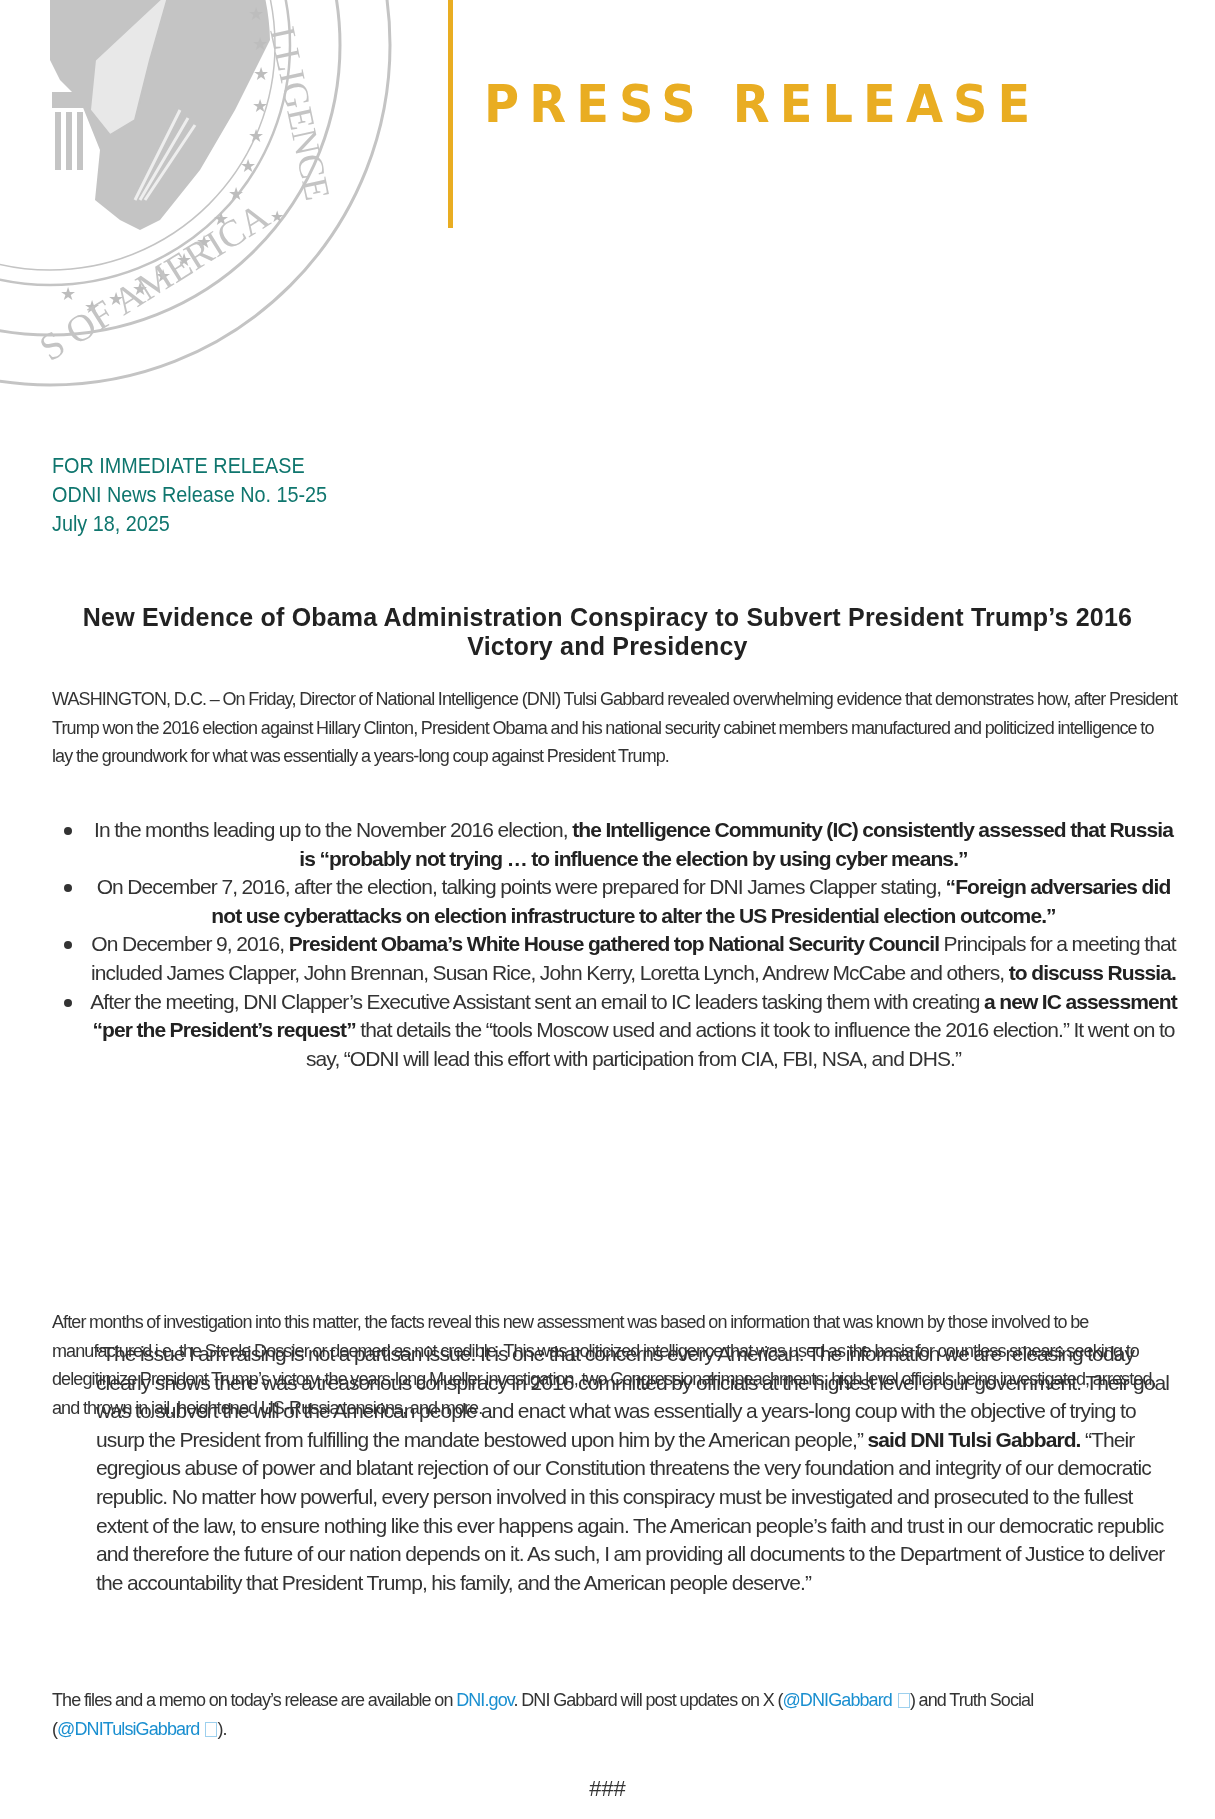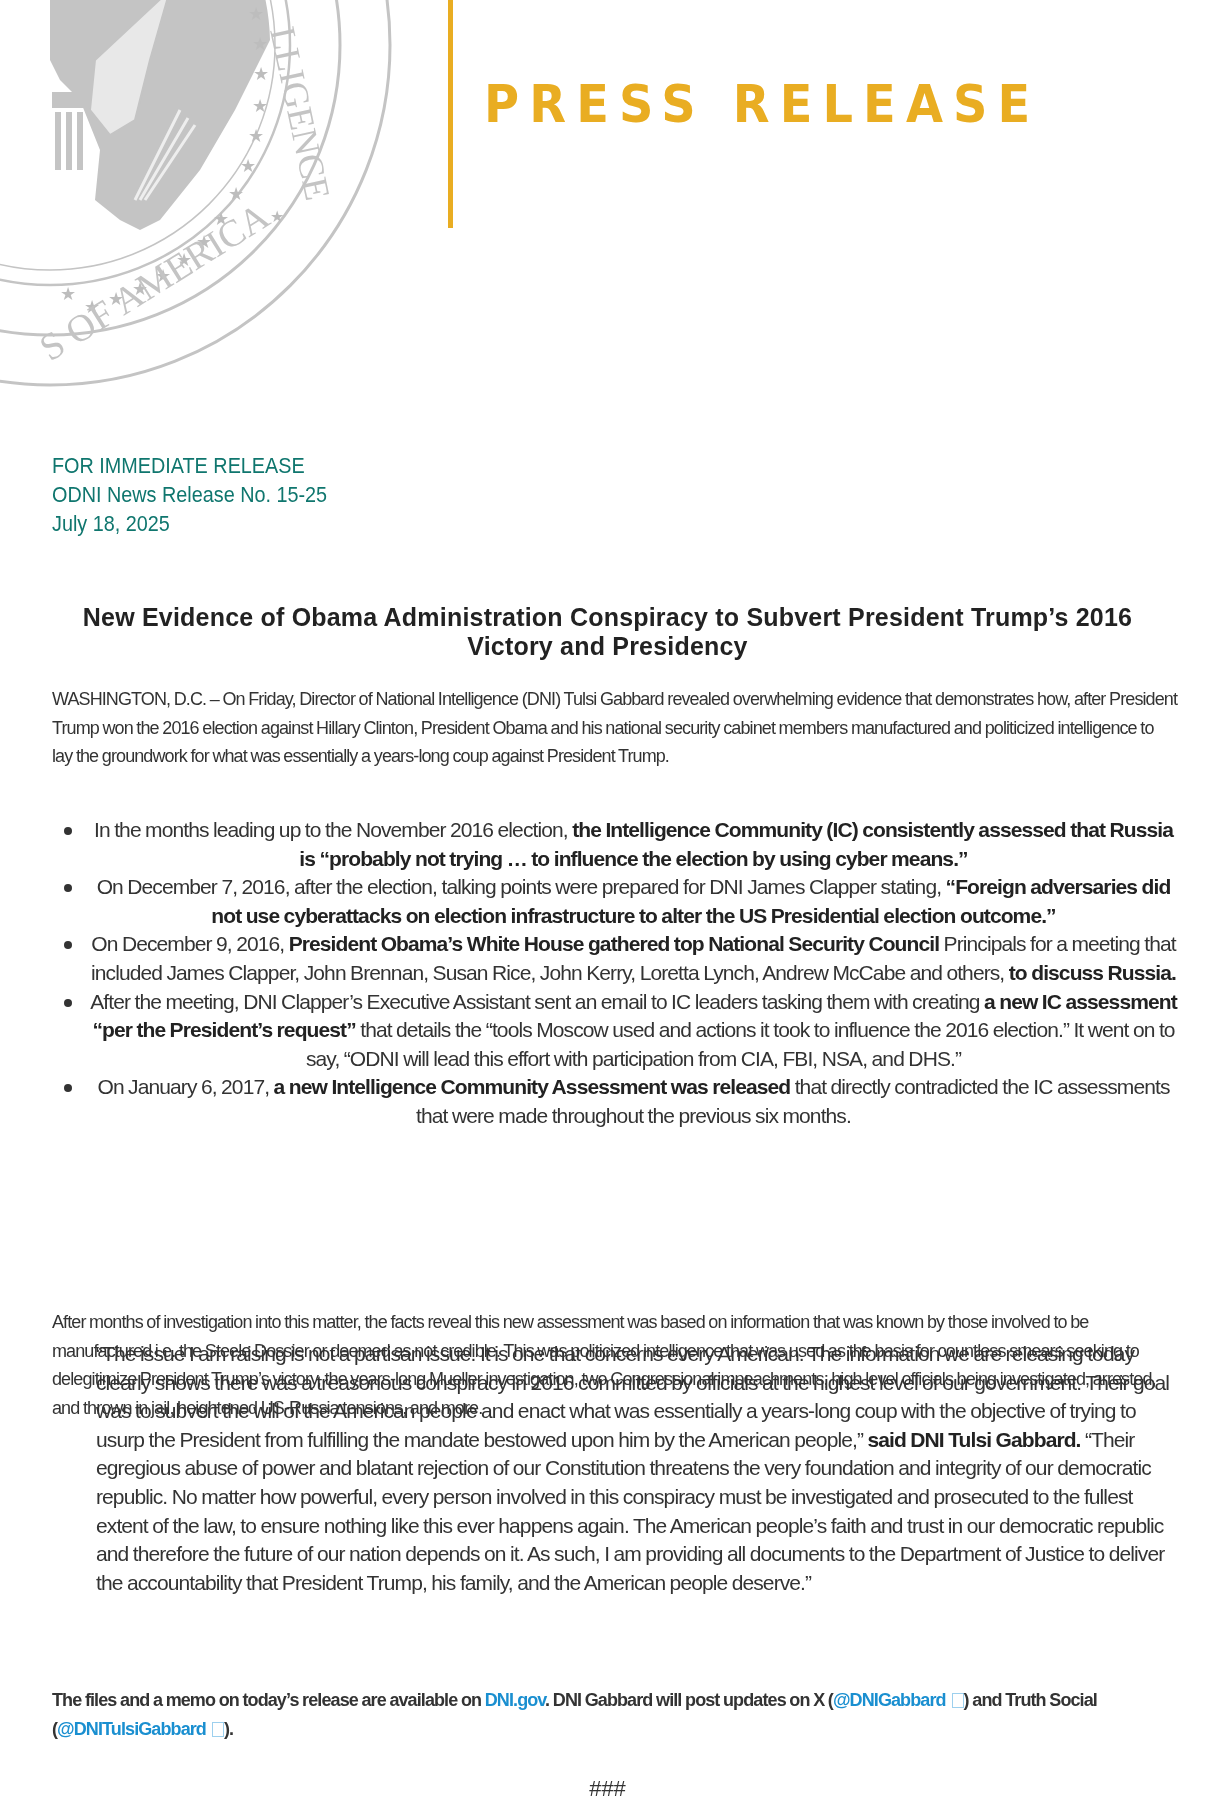--- a/index.html
+++ b/index.html
@@ -24,21 +24,21 @@
     text-align: center; color: #222; letter-spacing: 0.2px;
   }
 
   .body { position: absolute; left: 52px; width: 1125px; font-size: 18px; line-height: 28.6px; color: #333; }
   .lede { top: 685px; }
   .bullets { position: absolute; left: 52px; top: 816px; width: 1125px; font-size: 21px; line-height: 28.6px; color: #333; }
   .bullet { position: relative; padding-left: 38px; text-align: center; }
   .bullet-dot { position: absolute; left: 12px; top: 11px; width: 8px; height: 8px; border-radius: 50%; background: #333; }
   .after { top: 1296px; margin-top: 12px; }
   .quote { position: absolute; left: 96px; top: 1340px; width: 1080px; font-size: 21px; line-height: 28.6px; color: #333; }
-  .closing { top: 1686px; font-weight: bold; }
+  .closing { top: 1686px; }
   .endmark { position: absolute; left: 0; width: 1215px; top: 1776px; text-align: center; font-size: 22px; color: #333; }
 
   b { font-weight: bold; color: #222; }
   .link { color: #1a8fd0; text-decoration: none; }
   .ext-box { display: inline-block; width: 12px; height: 15px; border: 1px solid #9dd0ee; margin-left: 6px; vertical-align: -2px; }
   .squeeze { letter-spacing: -0.9px; word-spacing: -0.5px; }
 </style>
 </head>
 <body>
 
@@ -109,24 +109,20 @@
     <span>On December 7, 2016, after the election, talking points were prepared for DNI James Clapper stating, </span><b>“Foreign adversaries did not use cyberattacks on election infrastructure to alter the US Presidential election outcome.”</b>
   </li>
   <li class="bullet">
     <span class="bullet-dot"></span>
     <span>On December 9, 2016, </span><b>President Obama’s White House gathered top National Security Council</b><span> Principals for a meeting that included James Clapper, John Brennan, Susan Rice, John Kerry, Loretta Lynch, Andrew McCabe and others, </span><b>to discuss Russia.</b>
   </li>
   <li class="bullet">
     <span class="bullet-dot"></span>
     <span>After the meeting, DNI Clapper’s Executive Assistant sent an email to IC leaders tasking them with creating </span><b>a new IC assessment “per the President’s request”</b><span> that details the “tools Moscow used and actions it took to influence the 2016 election.” It went on to say, “ODNI will lead this effort with participation from CIA, FBI, NSA, and DHS.”</span>
   </li>
-  <li class="bullet">
-    <span class="bullet-dot"></span>
-    <span>On January 6, 2017, </span><b>a new Intelligence Community Assessment was released</b><span> that directly contradicted the IC assessments that were made throughout the previous six months.</span>
-  </li>
 </ul>
 
 <p class="body after squeeze">After months of investigation into this matter, the facts reveal this new assessment was based on information that was known by those involved to be manufactured i.e. the Steele Dossier or deemed as not credible. This was politicized intelligence that was used as the basis for countless smears seeking to delegitimize President Trump’s victory, the years-long Mueller investigation, two Congressional impeachments, high level officials being investigated, arrested, and thrown in jail, heightened US-Russia tensions, and more.</p>
 
 <blockquote class="quote squeeze">
   <span>“The issue I am raising is not a partisan issue. It is one that concerns every American. The information we are releasing today clearly shows there was a treasonous conspiracy in 2016 committed by officials at the highest level of our government. Their goal was to subvert the will of the American people and enact what was essentially a years-long coup with the objective of trying to usurp the President from fulfilling the mandate bestowed upon him by the American people,” </span><b>said DNI Tulsi Gabbard.</b><span> “Their egregious abuse of power and blatant rejection of our Constitution threatens the very foundation and integrity of our democratic republic. No matter how powerful, every person involved in this conspiracy must be investigated and prosecuted to the fullest extent of the law, to ensure nothing like this ever happens again. The American people’s faith and trust in our democratic republic and therefore the future of our nation depends on it. As such, I am providing all documents to the Department of Justice to deliver the accountability that President Trump, his family, and the American people deserve.”</span>
 </blockquote>
 
 <p class="body closing squeeze">
   <span>The files and a memo on today’s release are available on </span><a class="link">DNI.gov</a><span>. DNI Gabbard will post updates on X (</span><a class="link"><span>@DNIGabbard</span><span class="ext-box"></span></a><span>) and Truth Social (</span><a class="link"><span>@DNITulsiGabbard</span><span class="ext-box"></span></a><span>).</span>

